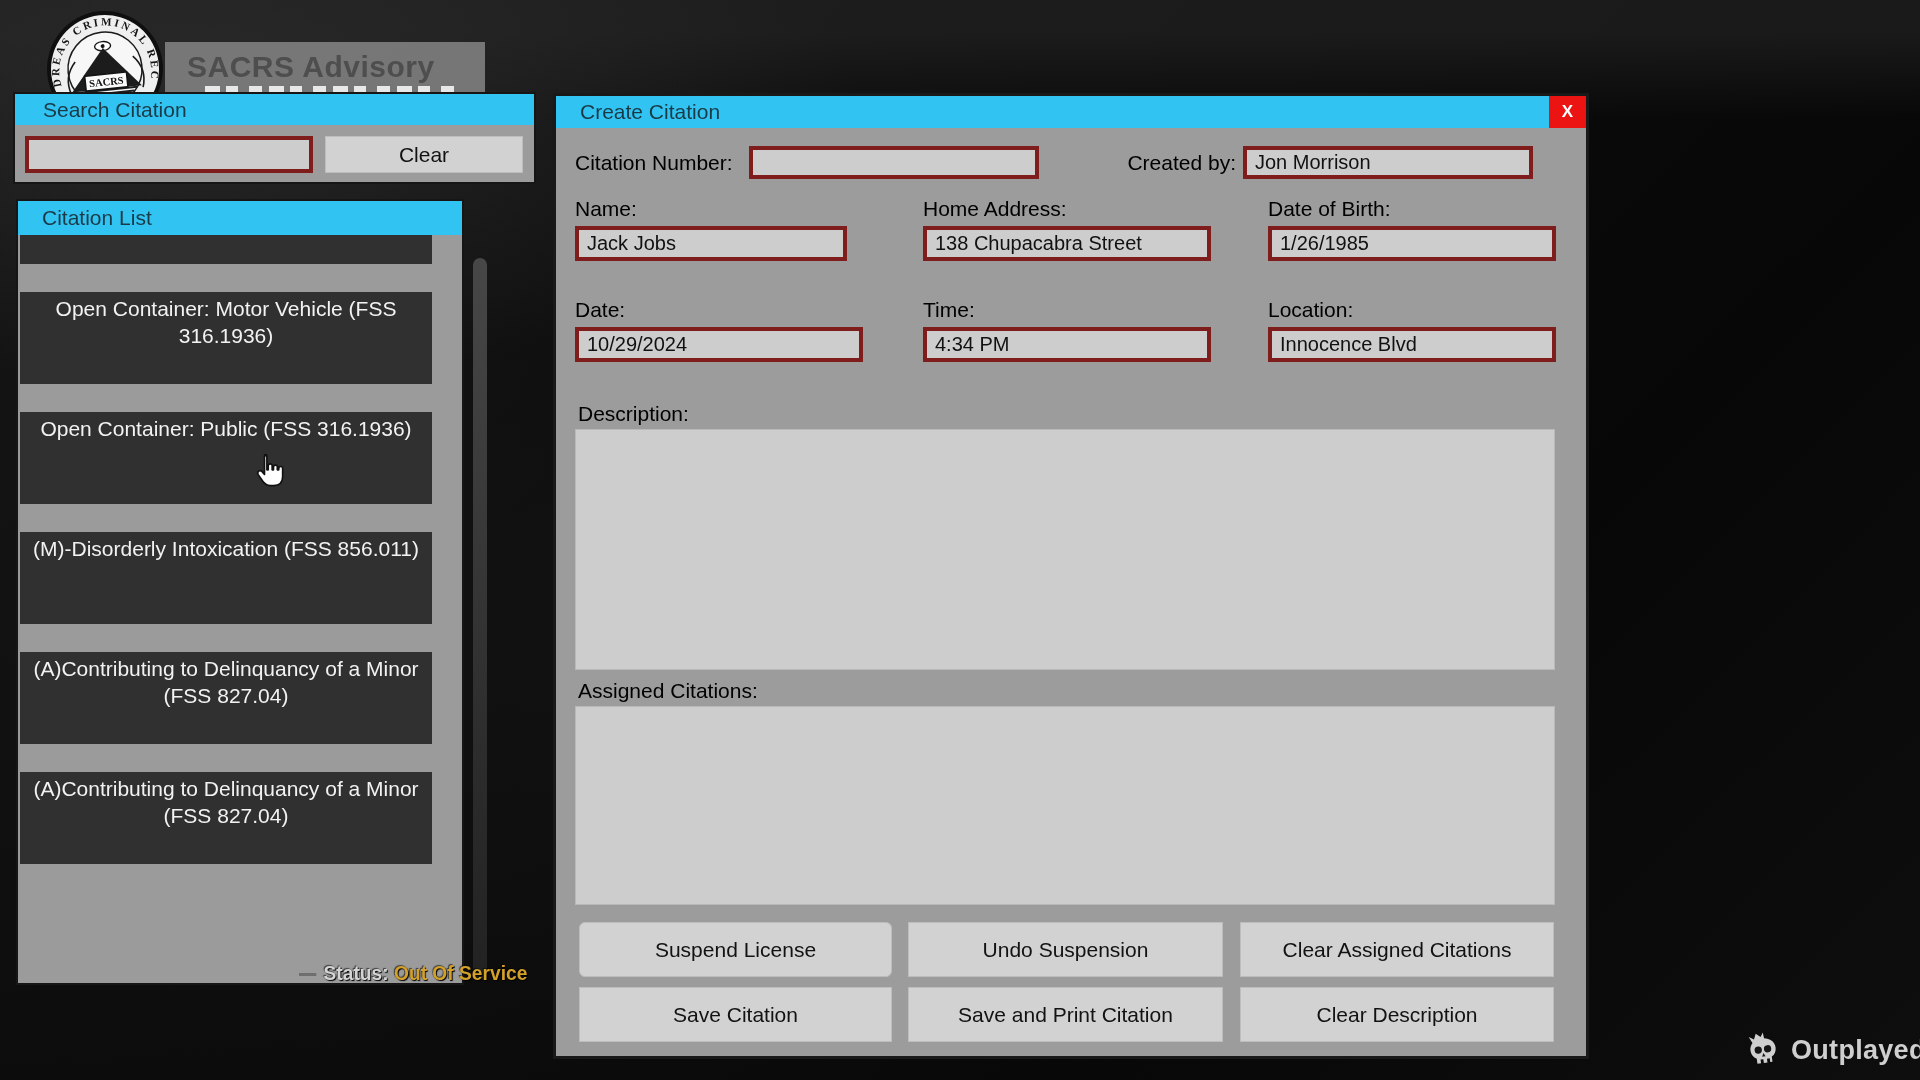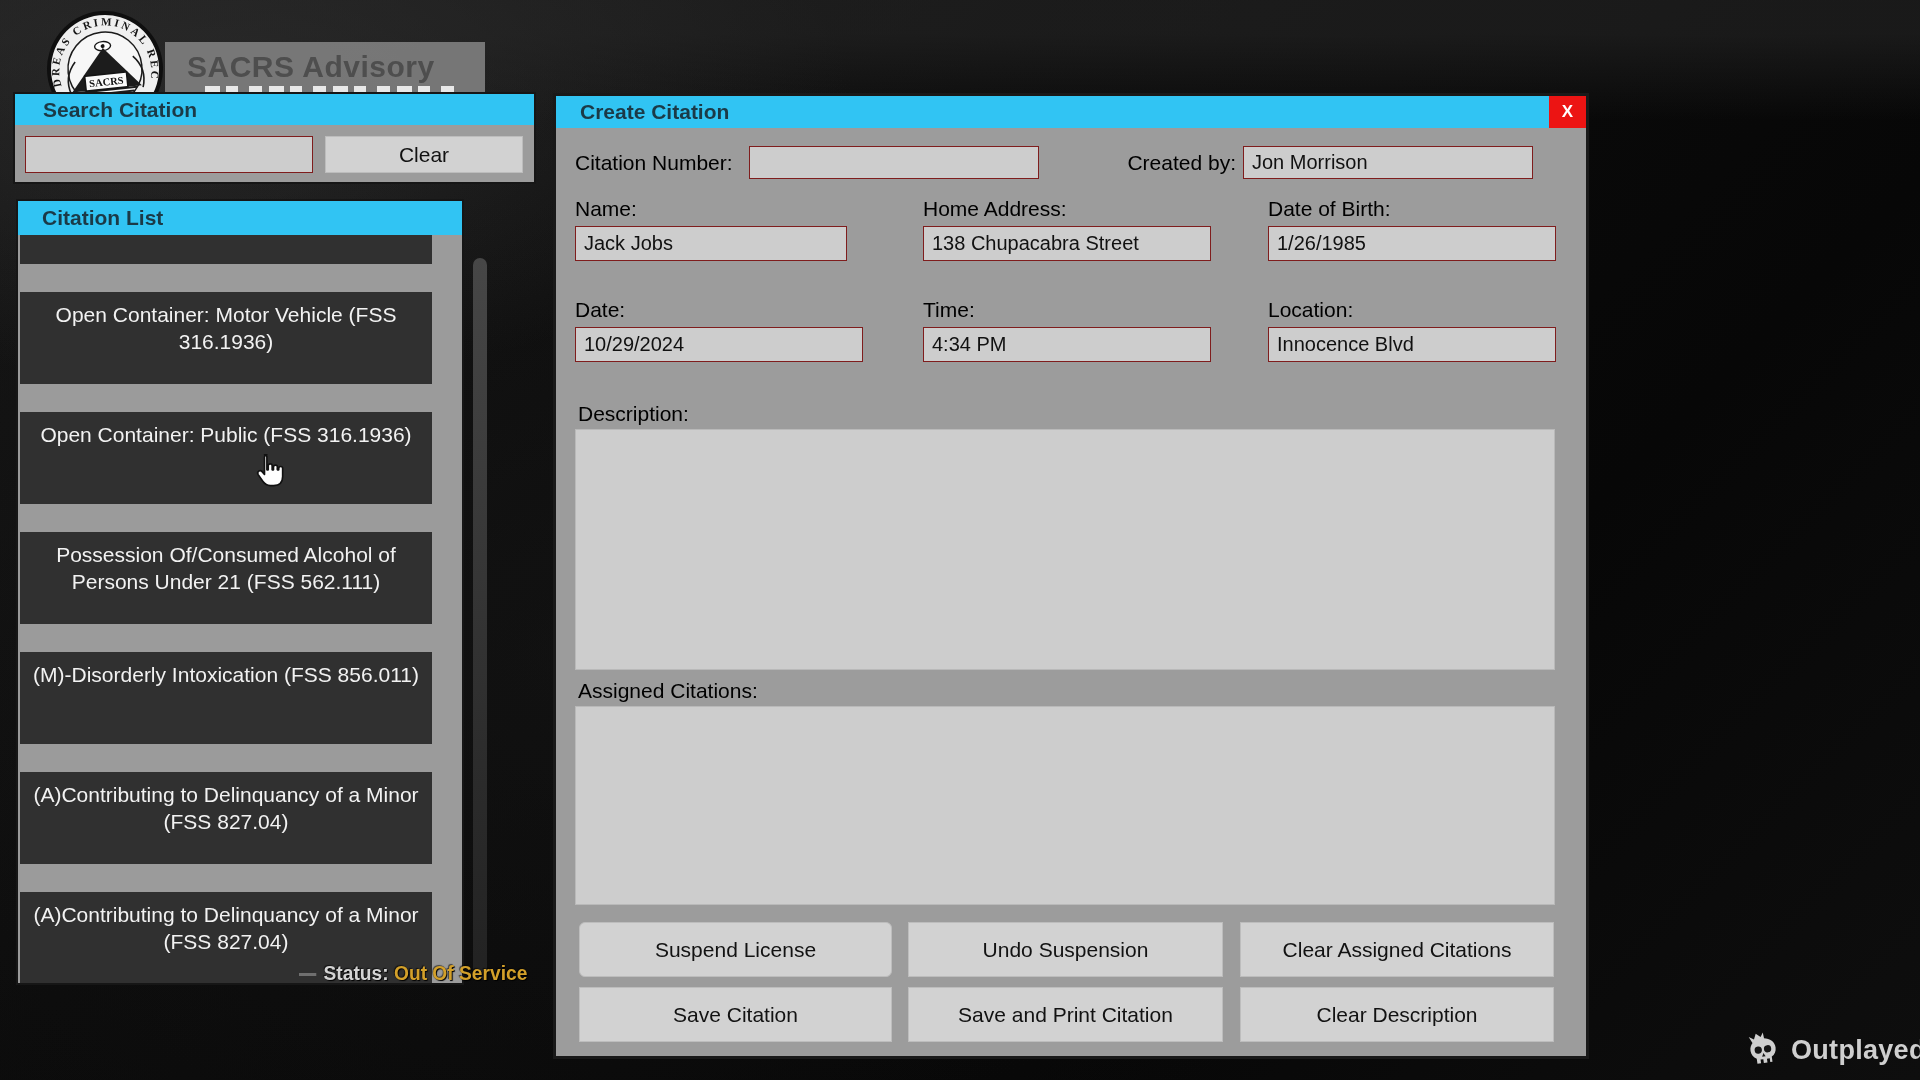--- a/index.html
+++ b/index.html
@@ -15,37 +15,37 @@
   }
   .abs{position:absolute;}
 
   
   .advisory-panel{left:165px;top:42px;width:320px;height:93px;background:rgba(126,126,126,.92);z-index:1;overflow:hidden;}
   .advisory-title{position:absolute;left:22px;top:8px;font-size:30px;font-weight:bold;color:#4e4e4e;letter-spacing:.5px;}
   .advisory-clip{position:absolute;left:40px;top:44px;width:250px;height:10px;opacity:.95;
     background:repeating-linear-gradient(90deg,#eee 0 15px,transparent 15px 21px,#eee 21px 33px,transparent 33px 44px,#eee 44px 57px,transparent 57px 64px);}
 
   
-  .titlebar{position:absolute;left:0;top:0;right:0;background:#31c4f3;color:#1b3a47;font-weight:bold;display:flex;align-items:center;}
+  .titlebar{position:absolute;left:0;top:0;right:0;background:#31c4f3;color:#1b3a47;font-weight:normal;display:flex;align-items:center;}
   .panel{background:#9c9c9c;border:2px solid #161616;box-sizing:border-box;z-index:3;}
-  .field{background:#cdcdcd;border:1px solid #7f1d1d;box-sizing:border-box;color:#111;font-size:20px;display:flex;align-items:center;padding:0 8px;overflow:hidden;white-space:nowrap;}
+  .field{background:#cdcdcd;border:4px solid #7f1d1d;box-sizing:border-box;color:#111;font-size:20px;display:flex;align-items:center;padding:0 8px;overflow:hidden;white-space:nowrap;}
   .btn{background:#d2d2d2;border:1px solid #bdbdbd;box-sizing:border-box;color:#121212;font-size:21px;display:flex;align-items:center;justify-content:center;}
 
   
   .search-panel{left:13px;top:92px;width:523px;height:92px;}
   .search-panel .titlebar{height:31px;font-size:21px;padding-left:15px;}
   .search-input{left:10px;top:42px;width:288px;height:37px;position:absolute;}
   .clear-btn{left:310px;top:42px;width:198px;height:37px;position:absolute;}
 
   
   .list-panel{left:16px;top:199px;width:448px;height:786px;}
   .list-panel .titlebar{height:34px;font-size:21px;padding-left:13px;}
   .list-body{position:absolute;left:0;top:34px;right:0;bottom:0;background:#9b9b9b;overflow:hidden;}
   .list-item{margin:28px auto 0 2px;width:412px;height:92px;background:#303030;color:#f2f2f2;
-    font-size:21px;line-height:27px;text-align:center;box-sizing:border-box;padding:9px 6px 0 6px;}
+    font-size:21px;line-height:27px;text-align:center;box-sizing:border-box;padding:3px 6px 0 6px;}
   .list-item.partial{margin-top:0;height:29px;padding:0;}
 
   
   .list-scrollbar{left:473px;top:258px;width:14px;height:722px;border-radius:7px;
     background:linear-gradient(180deg,#474747,#2c2c2c 70%,#222);z-index:2;}
 
   
   .status-bar{left:299px;top:962px;z-index:6;font-size:20px;font-weight:bold;transform:scaleX(.96);transform-origin:left;
     text-shadow:1px 1px 1px #000, -1px -1px 1px rgba(0,0,0,.6);white-space:nowrap;}
   .status-line{display:inline-block;width:18px;height:3px;background:#6f6f6f;vertical-align:middle;margin-right:2px;}
@@ -120,21 +120,20 @@
   </div>
 
   <div class="abs panel list-panel">
     <div class="titlebar">
       <span style="padding-left:11px;">Citation List</span>
     </div>
     <div class="list-body">
       <div class="list-item partial"></div>
       <div class="list-item">Open Container: Motor Vehicle (FSS 316.1936)</div>
       <div class="list-item">Open Container: Public (FSS 316.1936)</div>
-      <div class="list-item">Possession Of/Consumed Alcohol of Persons Under 21 (FSS 562.111)</div>
       <div class="list-item">(M)-Disorderly Intoxication (FSS 856.011)</div>
       <div class="list-item">(A)Contributing to Delinquancy of a Minor (FSS 827.04)</div>
       <div class="list-item">(A)Contributing to Delinquancy of a Minor (FSS 827.04)</div>
     </div>
   </div>
 
   <div class="abs list-scrollbar"></div>
 
   <div class="abs status-bar">
     <span class="status-line"></span>

